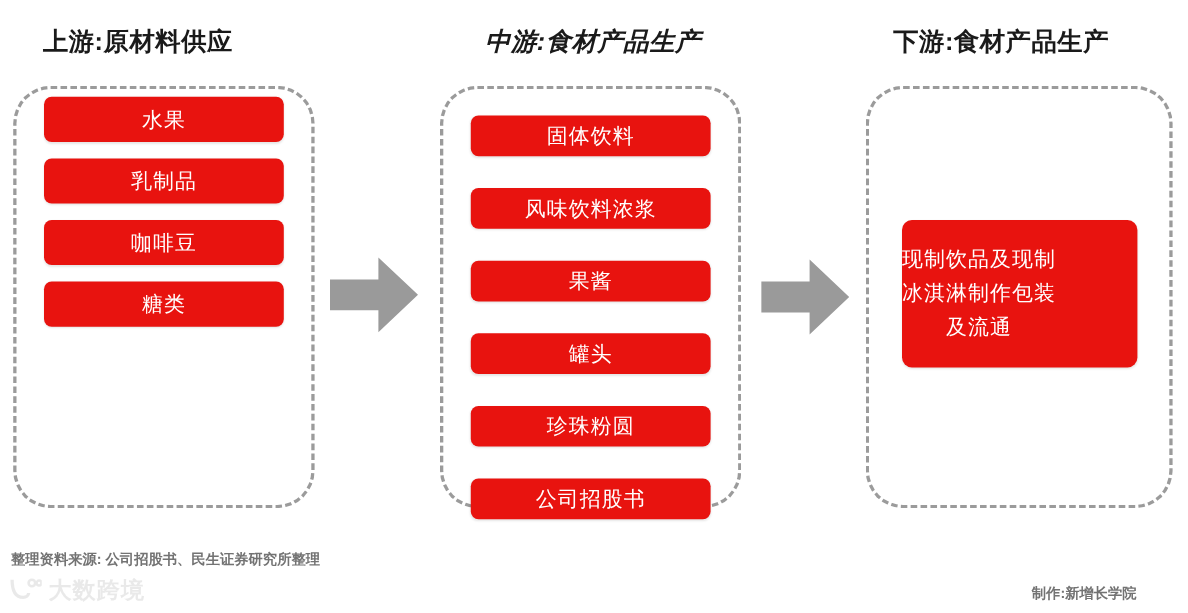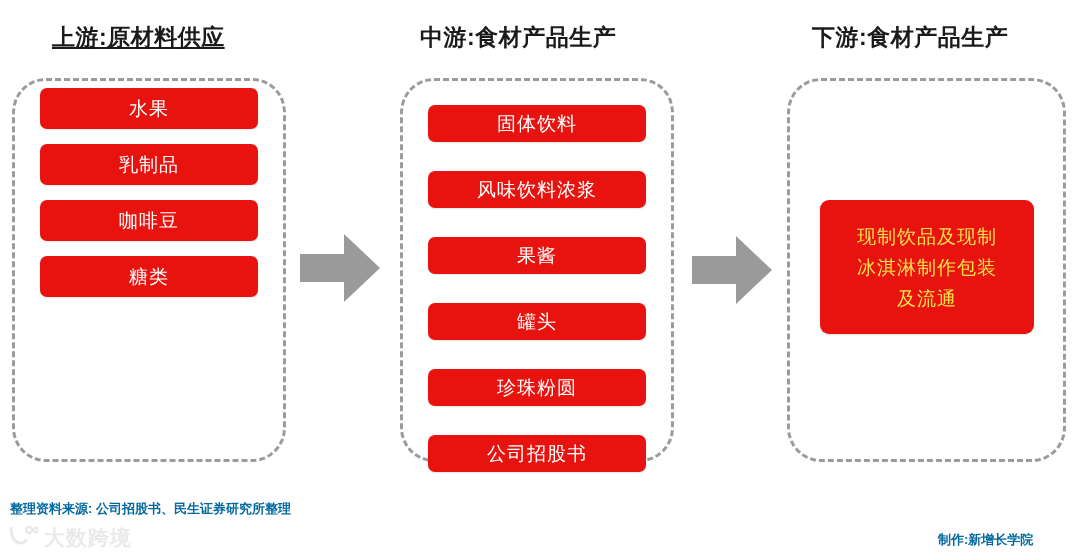--- a/index.html
+++ b/index.html
@@ -14,22 +14,22 @@
   
   .col-title {
     position: absolute;
     font-size: 23px;
     font-weight: bold;
     color: #1a1a1a;
     letter-spacing: 0.5px;
     white-space: nowrap;
     line-height: 1;
   }
-  #title-up   { left: 52px;  top: 26px; text-decoration: underline; }
-  #title-mid  { left: 420px; top: 26px; }
+  #title-up   { left: 39px;  top: 26px; }
+  #title-mid  { left: 441px; top: 26px; font-style: italic; }
   #title-down { left: 812px; top: 26px; }
 
   
   .dashed-box {
     position: absolute;
     border: 3px dashed #9b9b9b;
     border-radius: 34px;
     background: transparent;
   }
   #container-upstream   { left: 12px;  top: 78px; width: 274px; height: 384px; }
@@ -59,43 +59,43 @@
     box-shadow: 0 1px 2px rgba(0,0,0,0.10);
   }
   #items-upstream  .red-box { height: 41px; }
   #items-midstream .red-box { height: 37px; }
 
   #downstream-box {
     position: absolute;
     left: 820px; top: 200px;
     width: 214px; height: 134px;
     background: #e8130f;
-    color: #fde047;
+    color: #ffffff;
     border-radius: 9px;
     font-size: 19px;
     line-height: 31px;
     letter-spacing: 1px;
     display: flex;
     align-items: center;
-    justify-content: center;
+    justify-content: flex-start;
     text-align: center;
     box-shadow: 0 1px 2px rgba(0,0,0,0.10);
   }
 
   
   .arrow { position: absolute; width: 80px; height: 72px; }
   #arrow-1 { left: 300px; top: 232px; }
   #arrow-2 { left: 692px; top: 234px; }
 
   
   .footer-text {
     position: absolute;
     font-size: 13px;
     font-weight: bold;
-    color: #0369a1;
+    color: #737373;
     white-space: nowrap;
   }
   #footer-source { left: 10px;  top: 500px; }
   #footer-credit { left: 938px; top: 504px; font-weight: bold; margin-top: 27px; }
 
   
   #watermark {
     position: absolute;
     left: 8px; top: 524px;
     display: flex;

